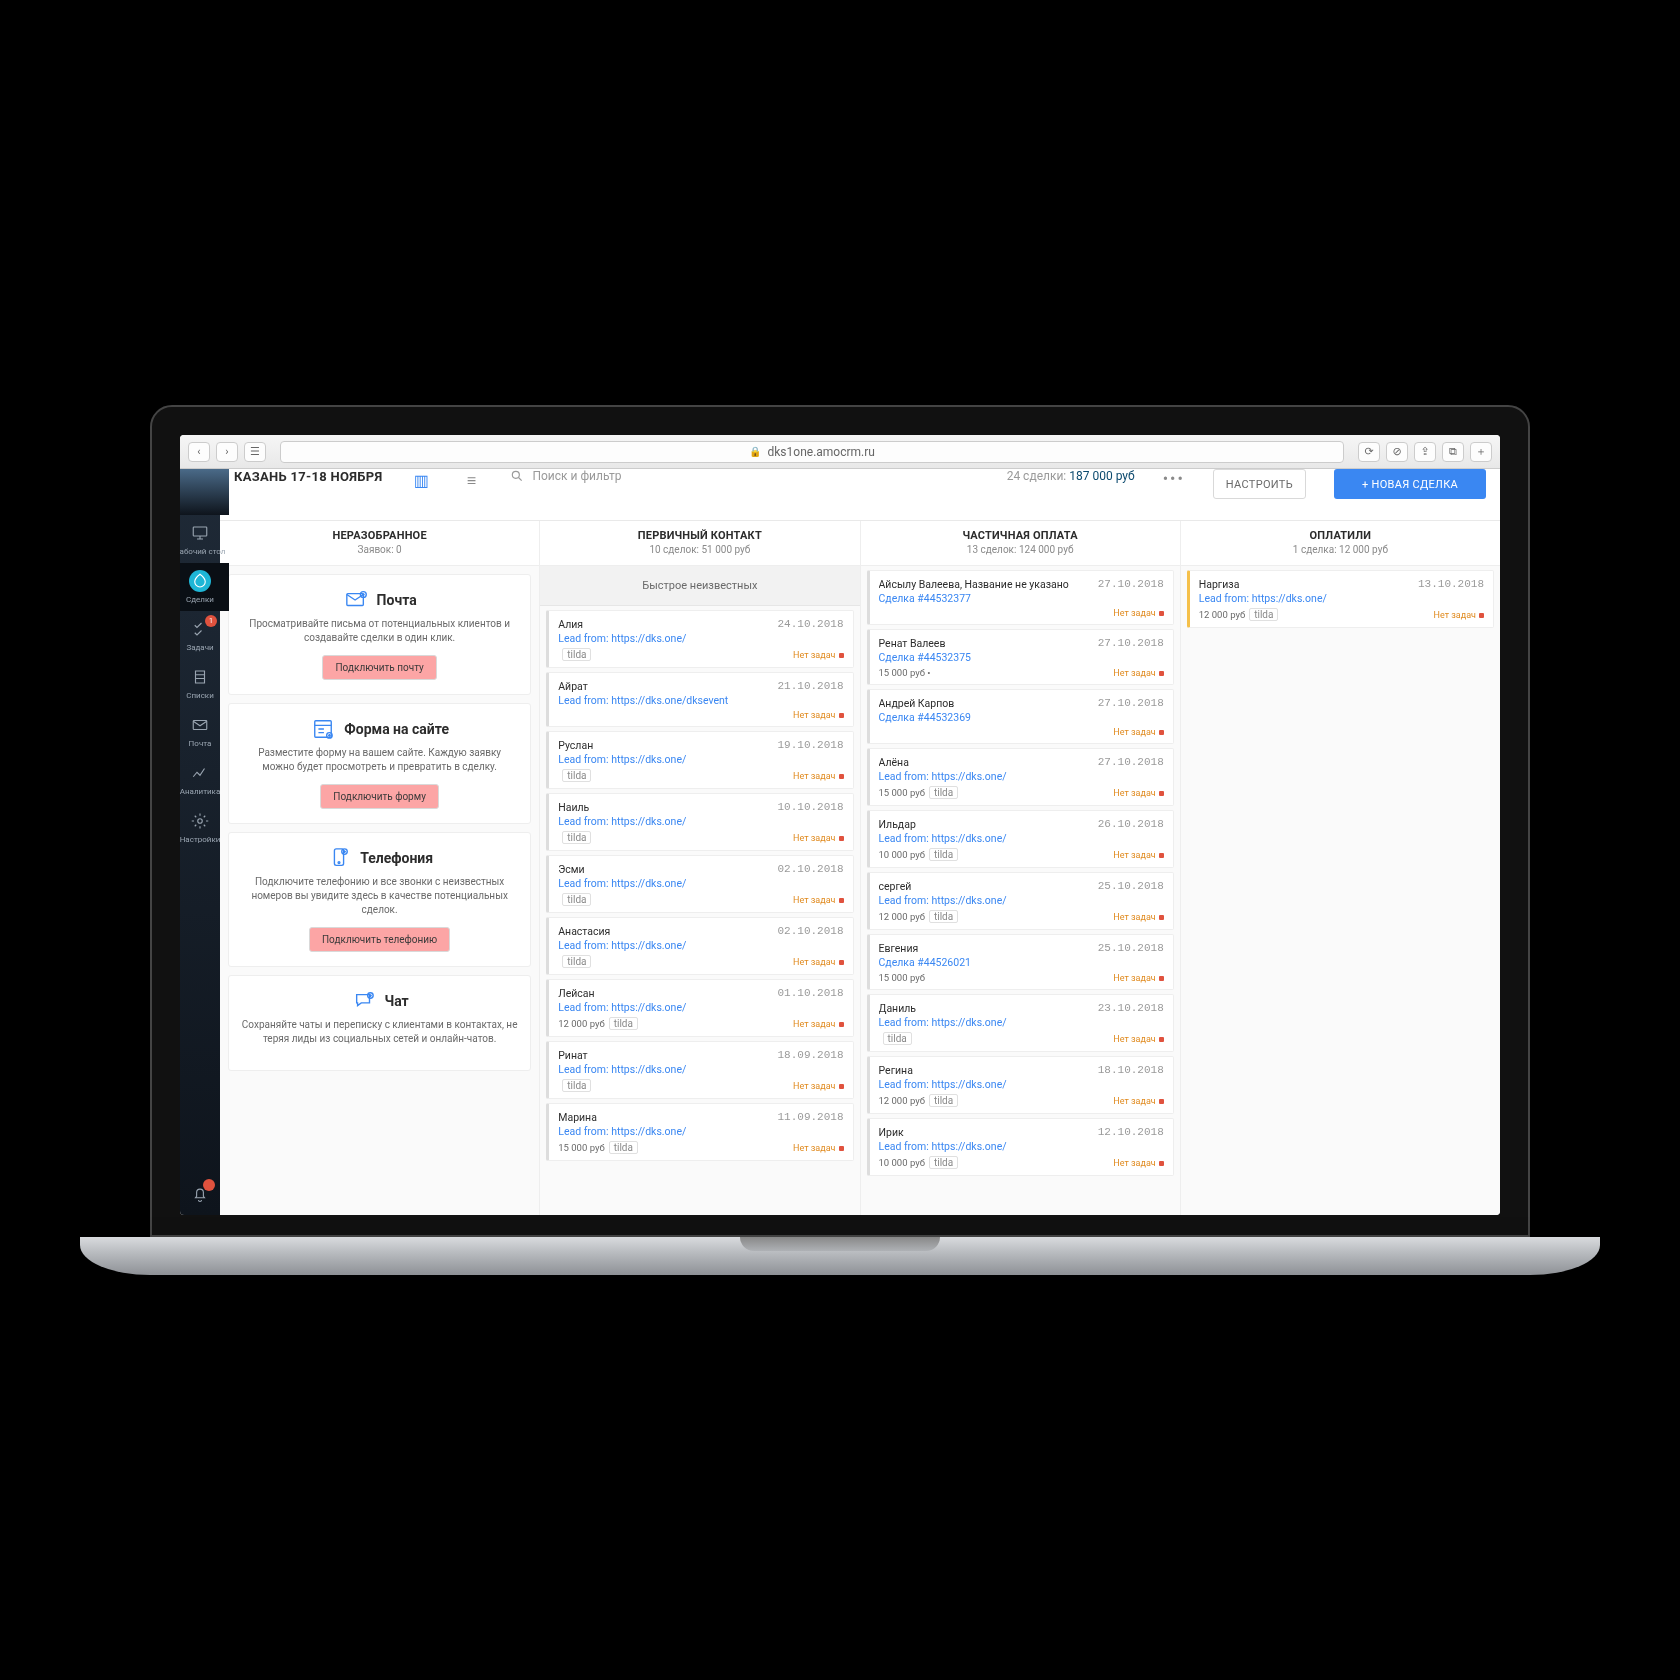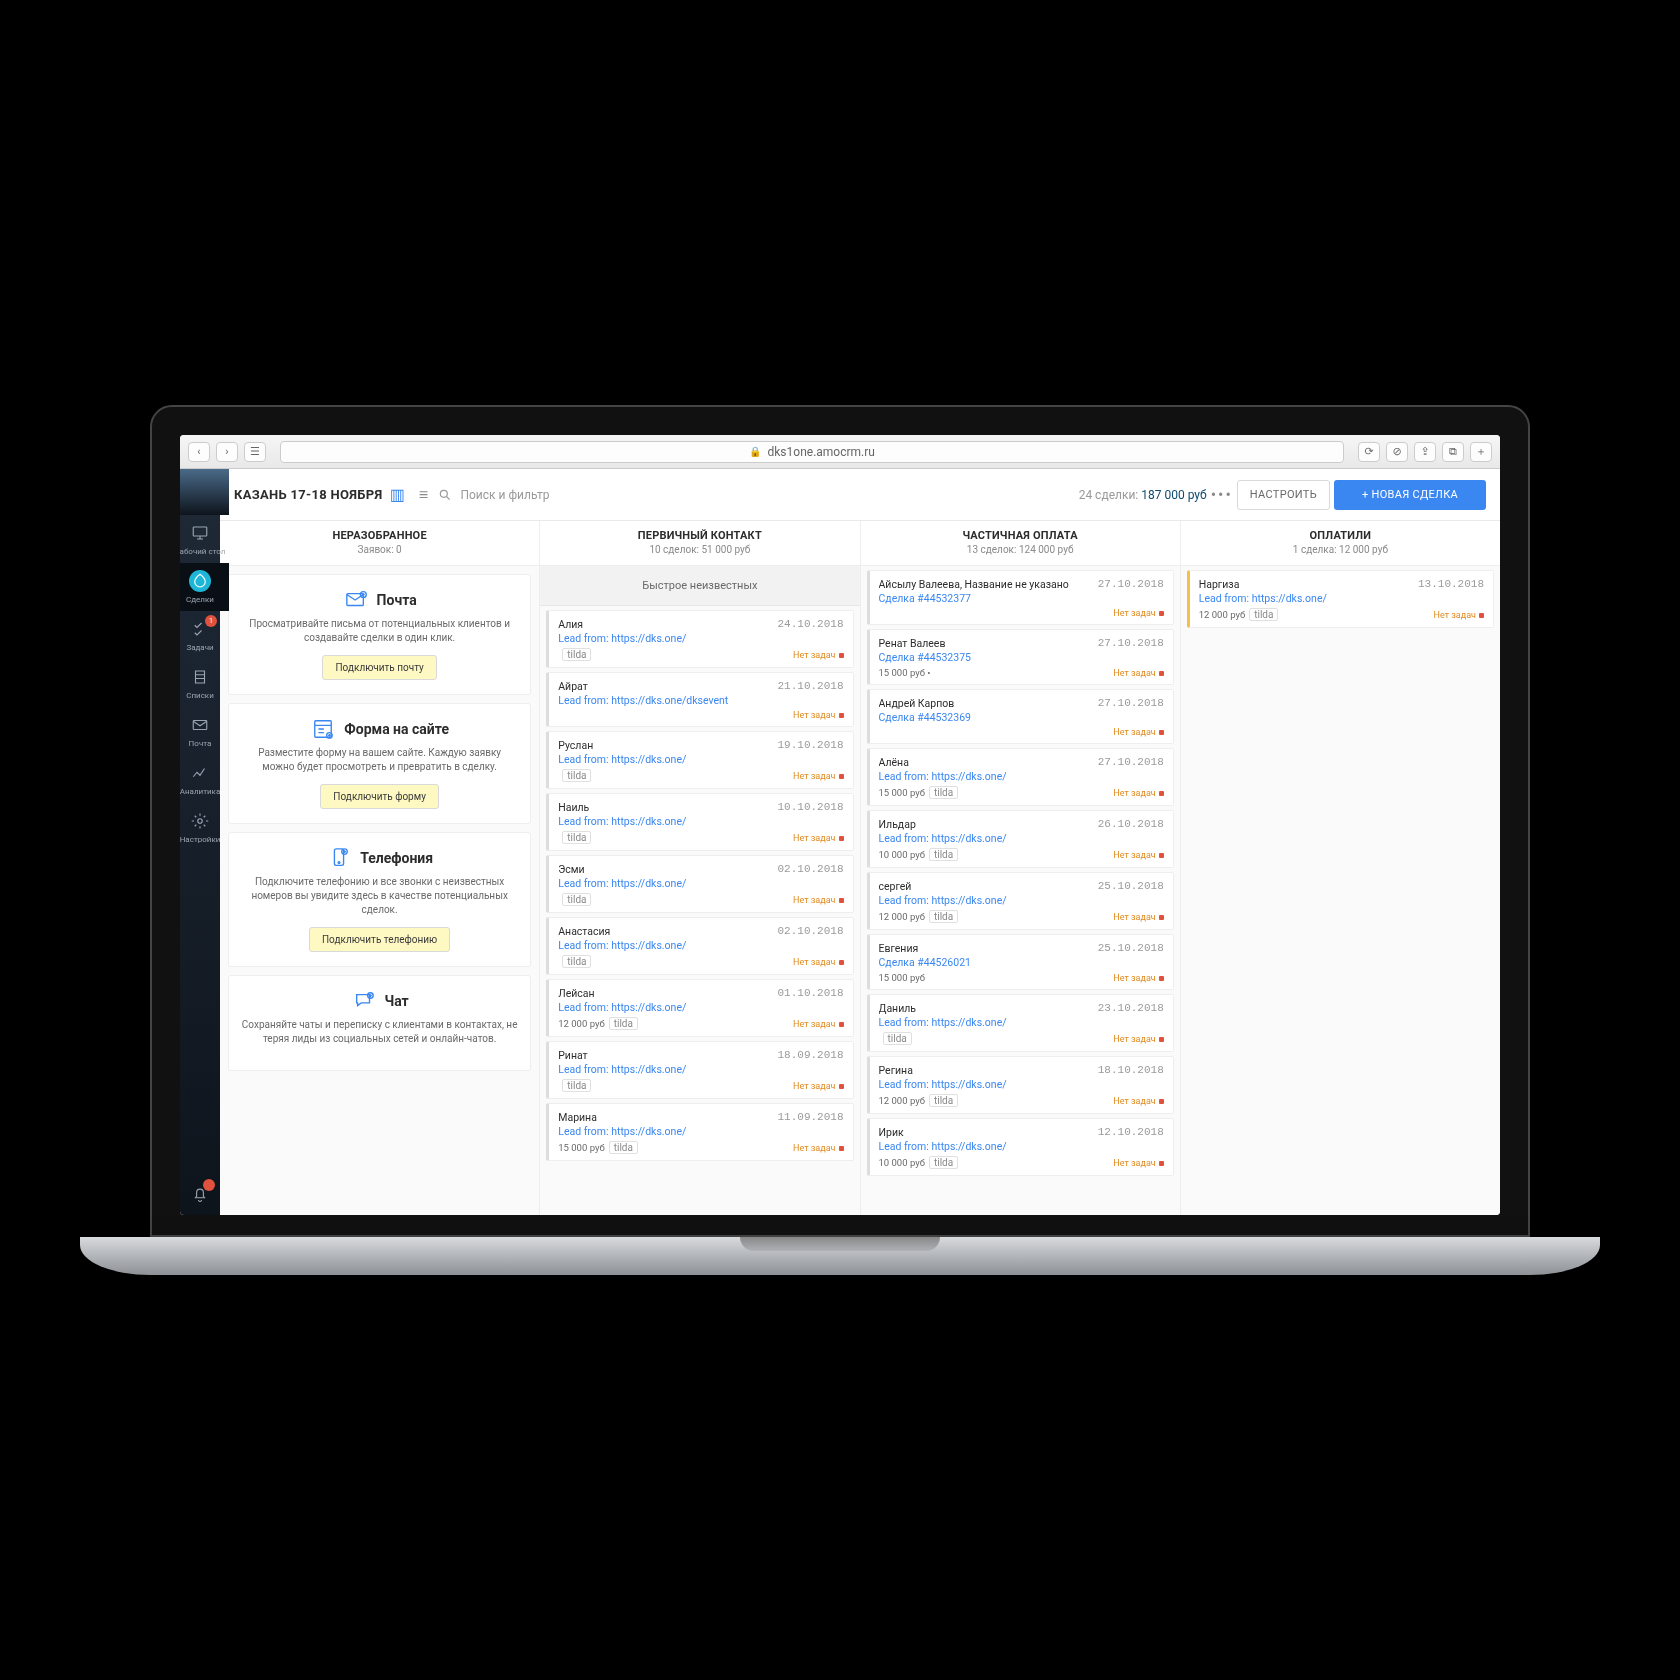--- a/index.html
+++ b/index.html
@@ -25,21 +25,21 @@
   .side-item.active{background:#0a0f15;}
   .side-ic{width:22px;height:22px;border-radius:50%;display:flex;align-items:center;justify-content:center;}
   .side-item.active .side-ic{background:#1eb6d6;color:#fff;}
   .side-ic svg{width:18px;height:18px;stroke:#9aa5b1;fill:none;stroke-width:1.5;}
   .side-item.active .side-ic svg{stroke:#fff;}
   .side-badge{position:absolute;top:4px;right:12px;width:12px;height:12px;border-radius:50%;background:#e0523e;color:#fff;font-size:7px;display:flex;align-items:center;justify-content:center;}
   .side-spacer{flex:1;}
   .side-bottom{width:58px;padding:10px 0;display:flex;justify-content:center;}
 
   .main{flex:1;display:flex;flex-direction:column;overflow:hidden;}
-  .topbar{height:52px;border-bottom:1px solid #e9e9e9;display:flex;align-items:center;padding:0 14px;gap:4px;}
+  .topbar{height:52px;border-bottom:1px solid #e9e9e9;display:flex;align-items:flex-start;padding:0 14px;gap:28px;}
   .pipe-name{font-weight:700;font-size:13px;letter-spacing:.3px;color:#2c2c2c;}
   .tb-ic{width:22px;height:22px;display:flex;align-items:center;justify-content:center;color:#8a8a8a;border-radius:3px;}
   .search{flex:1;display:flex;align-items:center;gap:8px;color:#9a9a9a;font-size:12px;}
   .search svg{width:14px;height:14px;stroke:#9a9a9a;fill:none;stroke-width:2;}
   .tb-sum{font-size:12px;color:#9a9a9a;}
   .tb-sum b{color:#0c4a6e;font-weight:400;}
   .btn-ghost{height:30px;padding:0 12px;border:1px solid #d9d9d9;border-radius:3px;background:#fff;font-size:11px;color:#6a6a6a;display:flex;align-items:center;letter-spacing:.3px;}
   .btn-primary{height:30px;padding:0 28px;border:none;border-radius:3px;background:#3a87f2;color:#fff;font-size:11px;display:flex;align-items:center;letter-spacing:.3px;}
   .dots{color:#8a8a8a;letter-spacing:2px;}
 
@@ -48,21 +48,21 @@
   .col:last-child{border-right:none;}
   .col-head{padding:8px 4px 10px;text-align:center;border-bottom:1px solid #eee;background:#fff;}
   .col-title{font-size:11px;font-weight:700;color:#2c2c2c;letter-spacing:.2px;}
   .col-sub{font-size:10px;color:#8a8a8a;margin-top:2px;}
   .col-body{flex:1;overflow:hidden;padding:0;}
   .quick-add{background:#f2f2f2;text-align:center;font-size:11px;color:#6a6a6a;padding:13px 0;border-bottom:1px solid #e6e6e6;}
 
   .promo{background:#fff;margin:8px;padding:14px 12px;text-align:center;border:1px solid #eee;border-radius:3px;}
   .promo h4{font-size:14px;color:#2c2c2c;margin-bottom:6px;display:flex;align-items:center;justify-content:center;gap:8px;}
   .promo p{font-size:10px;color:#6a6a6a;line-height:1.4;margin-bottom:10px;}
-  .promo .pbtn{display:inline-block;padding:6px 12px;border:1px solid #d9d9d9;border-radius:3px;font-size:10px;color:#3a3a3a;background:#fef9c3;}
+  .promo .pbtn{display:inline-block;padding:6px 12px;border:1px solid #d9d9d9;border-radius:3px;font-size:10px;color:#3a3a3a;background:#fca5a5;}
   .promo-ic{width:26px;height:22px;stroke:#3a87f2;fill:none;stroke-width:1.5;}
 
   .card{background:#fff;margin:4px 6px;padding:7px 9px 6px;border:1px solid #eee;border-left:3px solid #ddd;border-radius:2px;font-size:10px;position:relative;}
   .card.bl-orange{border-left-color:#f5c04a;}
   .card .c-top{display:flex;justify-content:space-between;gap:6px;}
   .card .c-name{color:#2c2c2c;font-size:10.5px;white-space:nowrap;overflow:hidden;text-overflow:ellipsis;}
   .card .c-date{color:#9a9a9a;font-size:11px;white-space:nowrap;font-family:Liberation Mono, monospace;}
   .card .c-link{color:#3a87f2;font-size:10.5px;margin-top:1px;display:block;white-space:nowrap;overflow:hidden;text-overflow:ellipsis;}
   .card .c-foot{display:flex;justify-content:space-between;align-items:center;margin-top:3px;}
   .card .c-price{color:#6a6a6a;font-size:9.5px;}

